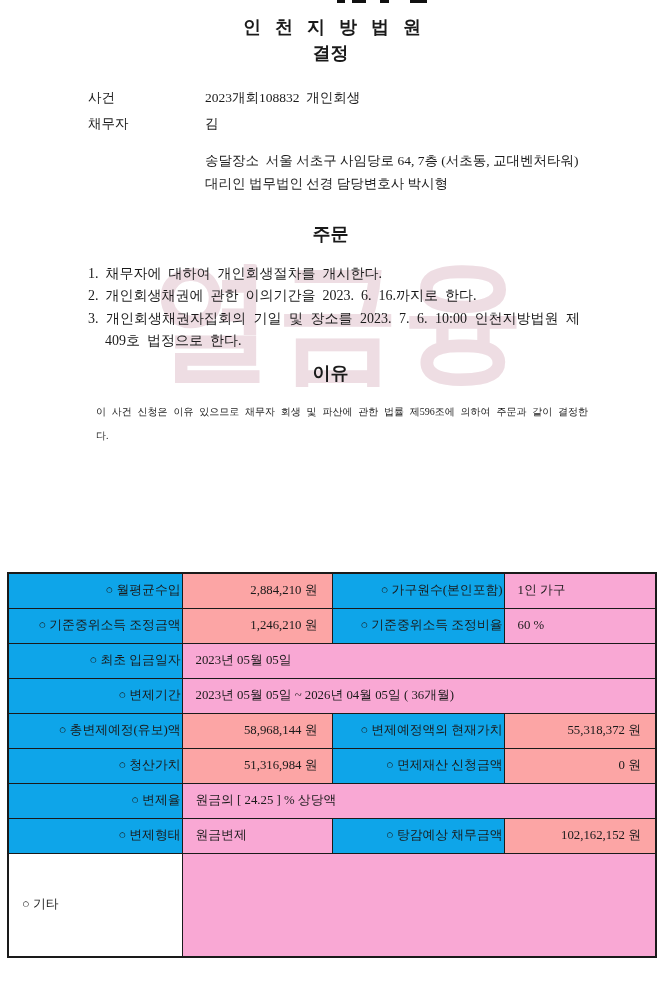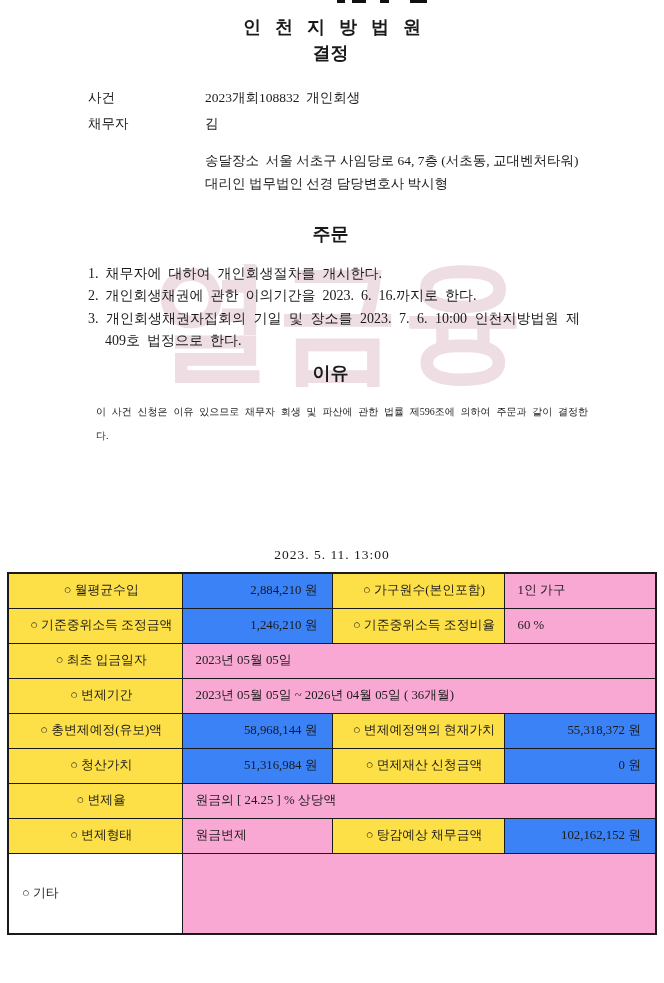--- a/index.html
+++ b/index.html
@@ -61,24 +61,24 @@
   table.court-table {
     position:absolute; z-index:1; left:7px; top:572px; width:648px;
     border-collapse:collapse; table-layout:fixed;
     border:2.5px solid #1a1a1a; font-size:12.8px;
   }
   .court-table td {
     border:1.5px solid #1a1a1a; vertical-align:middle;
     overflow:hidden; white-space:pre;
   }
   .court-table tr { height:35px; }
-  .court-table tr.tall { height:81px; }
-  td.lab  { background:#fde047; padding-left:13px; text-align:center; }
+  .court-table tr.tall { height:104px; }
+  td.lab  { background:#0ea5e9; padding-left:13px; text-align:right; }
   td.lab-w{ background:#ffffff; padding-left:13px; text-align:left; }
-  td.num  { background:#3b82f6; text-align:right; padding-right:14px; }
+  td.num  { background:#fca5a5; text-align:right; padding-right:14px; }
   td.txt  { background:#f9a8d4; text-align:left; padding-left:13px; }
 </style>
 </head>
 <body>
 
 <div class="page">
 
   <div class="watermark">열금융</div>
 
   <div class="artifact" style="left:337px;width:8px;"></div>
@@ -114,21 +114,20 @@
     <div class="order-item">2. 개인회생채권에 관한 이의기간을 2023. 6. 16.까지로 한다.</div>
     <div class="order-item">3. 개인회생채권자집회의 기일 및 장소를 2023. 7. 6. 10:00 인천지방법원 제409호 법정으로 한다.</div>
   </div>
 
   <div class="fg big-center reason-title">
     <span class="spread2">이유</span>
   </div>
 
   <div class="fg reason-para">이 사건 신청은 이유 있으므로 채무자 회생 및 파산에 관한 법률 제596조에 의하여 주문과 같이 결정한다.</div>
 
-  <div class="fg date-line">2023. 5. 11. 13:00</div>
 
   <table class="court-table">
     <colgroup>
       <col style="width:174px">
         <col style="width:150px">
       <col style="width:172px">
         <col style="width:152px">
     </colgroup>
     <tbody>
       <tr>

